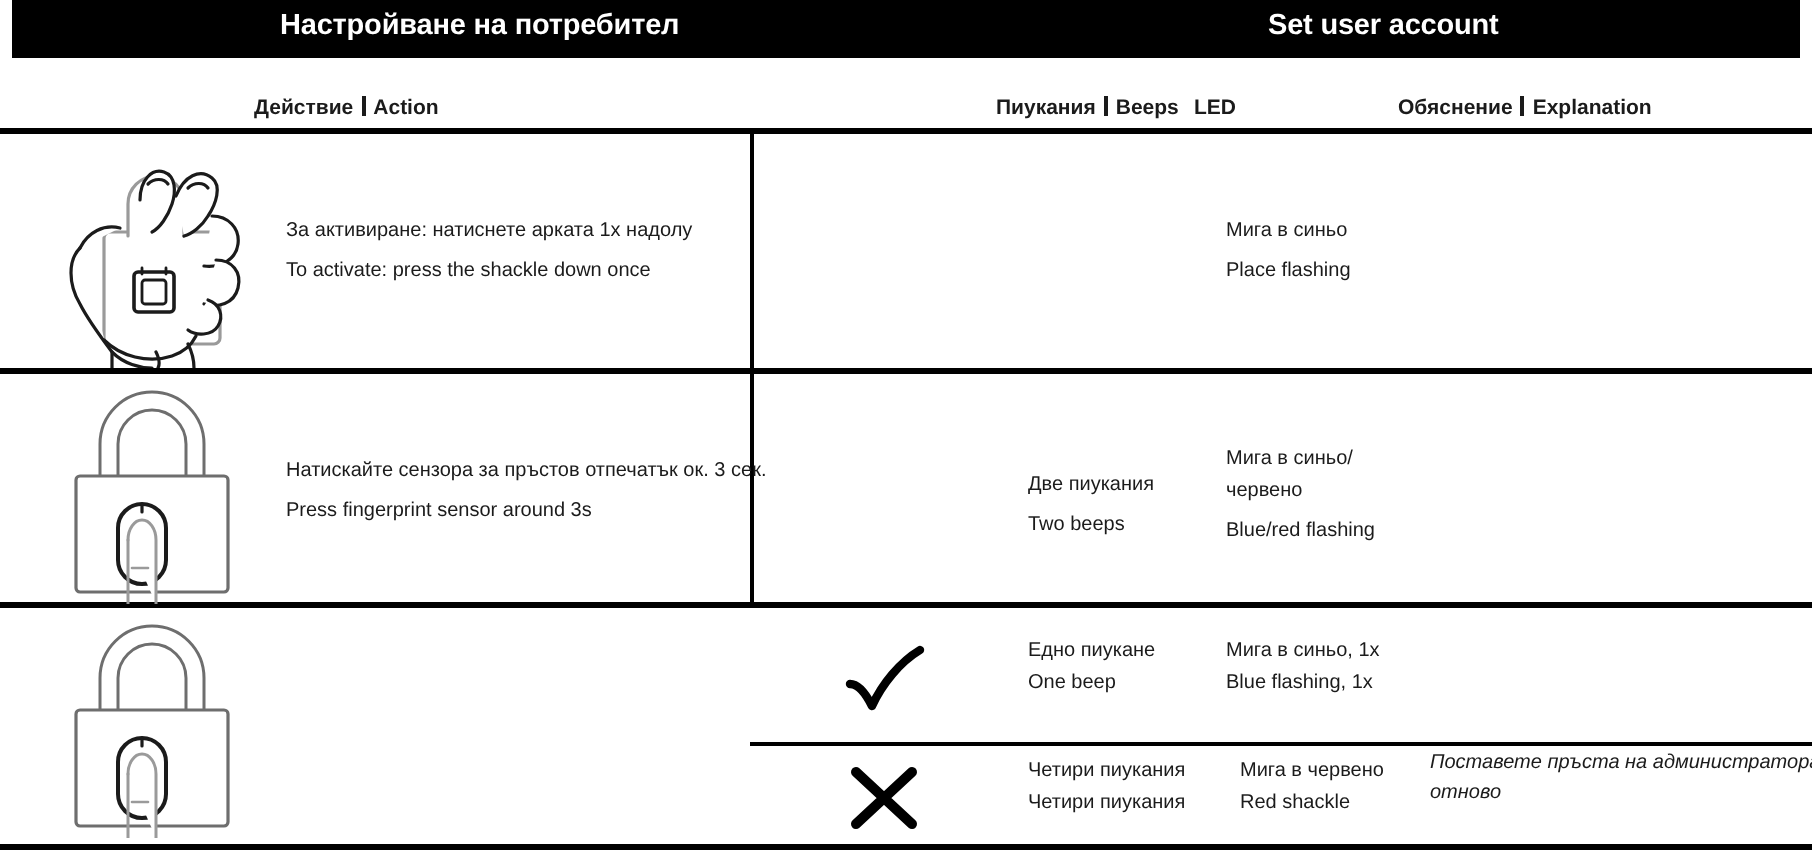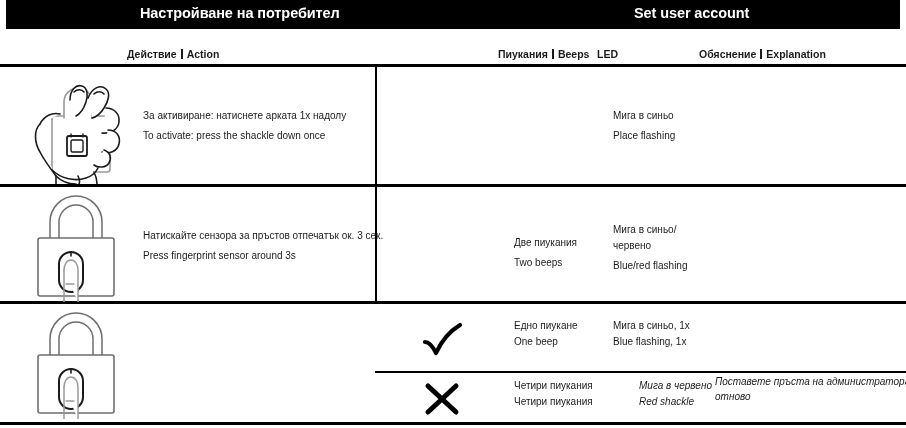--- a/index.html
+++ b/index.html
@@ -311,21 +311,21 @@
     <svg width="40" height="34" viewBox="0 0 40 34">
       <path d="M6 4 L34 30 M34 4 L6 30" fill="none" stroke="#000" stroke-width="5" stroke-linecap="round"></path>
     </svg>
   </div>
 
   <div class="cell" style="left:498px;top:378px;">
     <span class="bg-line">Четири пиукания</span>
     <span class="en-line">Четири пиукания</span>
   </div>
 
-  <div class="cell" style="left:623px;top:378px;font-style:italic;">
+  <div class="cell" style="left:604px;top:378px;">
     <span class="bg-line">Мига в червено</span>
     <span class="en-line">Red shackle</span>
   </div>
 
   <div class="cell wrap" style="left:699px;top:374px;width:200px;line-height:15px;font-style:italic;">
     <span class="bg-line">Поставете пръста на администратора отново</span>
     <span class="gap"></span>
   </div>
 
 </div>

